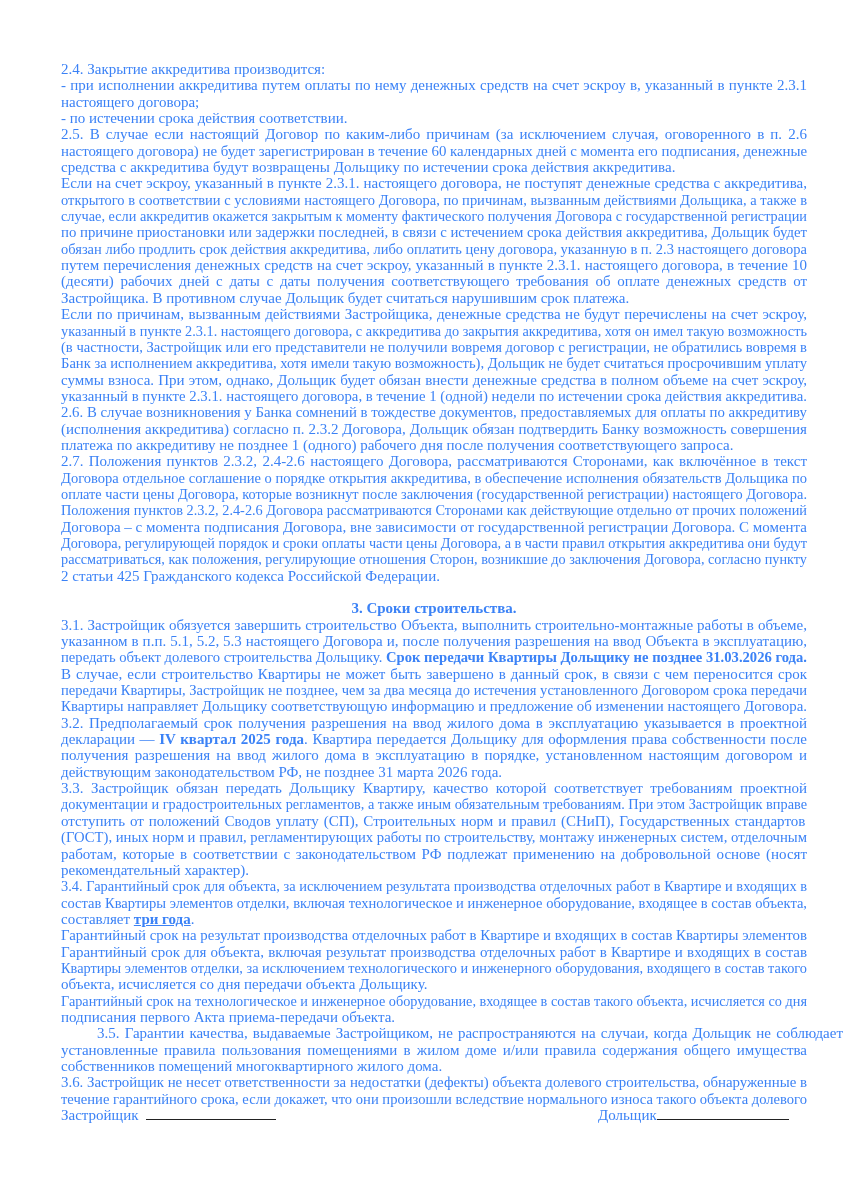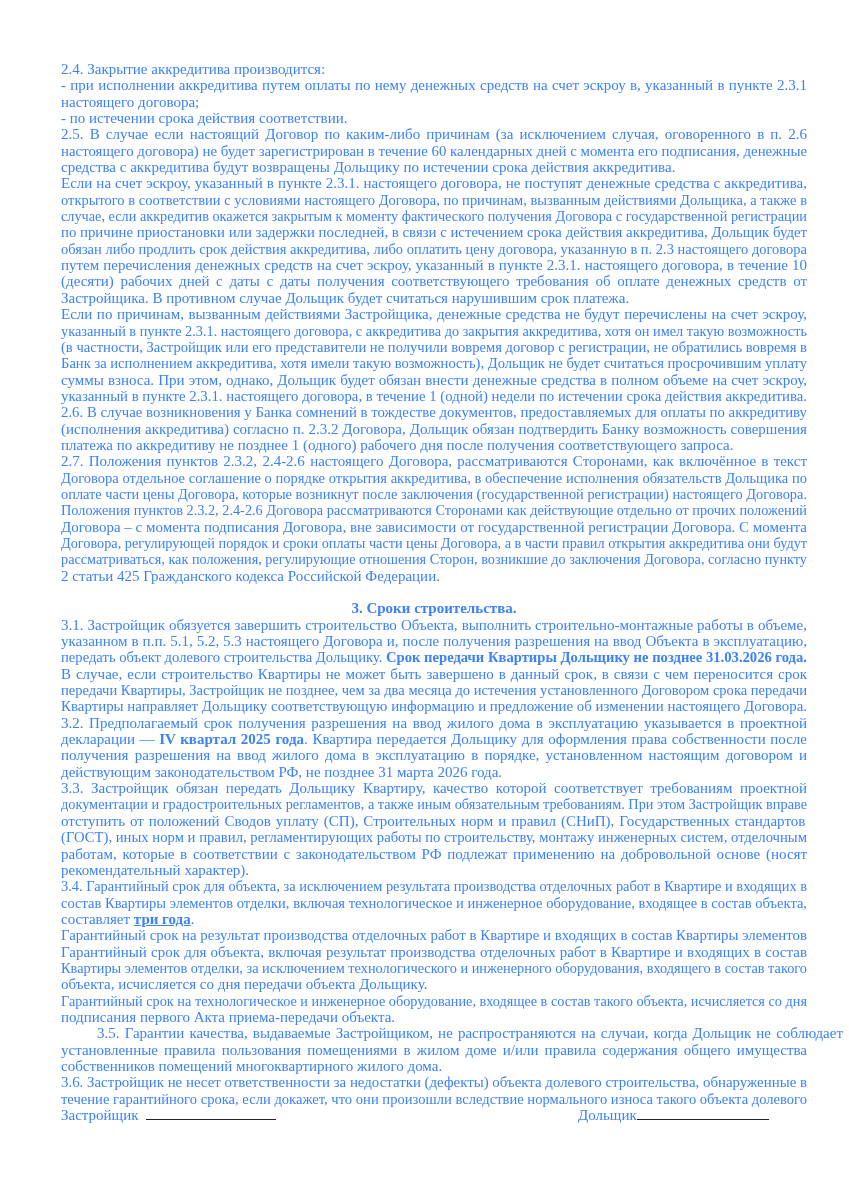--- a/index.html
+++ b/index.html
@@ -11,21 +11,21 @@
   }
   .ln { display: block; white-space: nowrap; height: 16.35px; overflow: visible; }
   .ln.j { text-align: justify; text-align-last: justify; white-space: normal; }
   .ln.l { text-align: left; }
   .blank { height: 16.35px; }
   .heading { text-align: center; font-weight: bold; }
   b { font-weight: bold; }
   .ul { font-weight: bold; text-decoration: underline; }
   .sig { position: relative; height: 16.35px; }
   .sig .left { position: absolute; left: 0; top: 0; }
-  .sig .right { position: absolute; left: 517px; top: 0; }
+  .sig .right { position: absolute; left: 537px; top: 0; }
   .line-blank { display: inline-block; border-bottom: 1px solid #222; height: 12px; vertical-align: baseline; }
 </style>
 </head>
 <body>
 
 <div class="page">
 
   <div id="sec2">
       <div class="ln l"><span>2.4. Закрытие аккредитива производится:</span></div>
       <div class="ln j" style="white-space: nowrap; word-spacing: 0.574449px; text-align: left; text-align-last: left;"><span>- при исполнении аккредитива путем оплаты по нему денежных средств на счет эскроу в, указанный в пункте 2.3.1</span></div>

